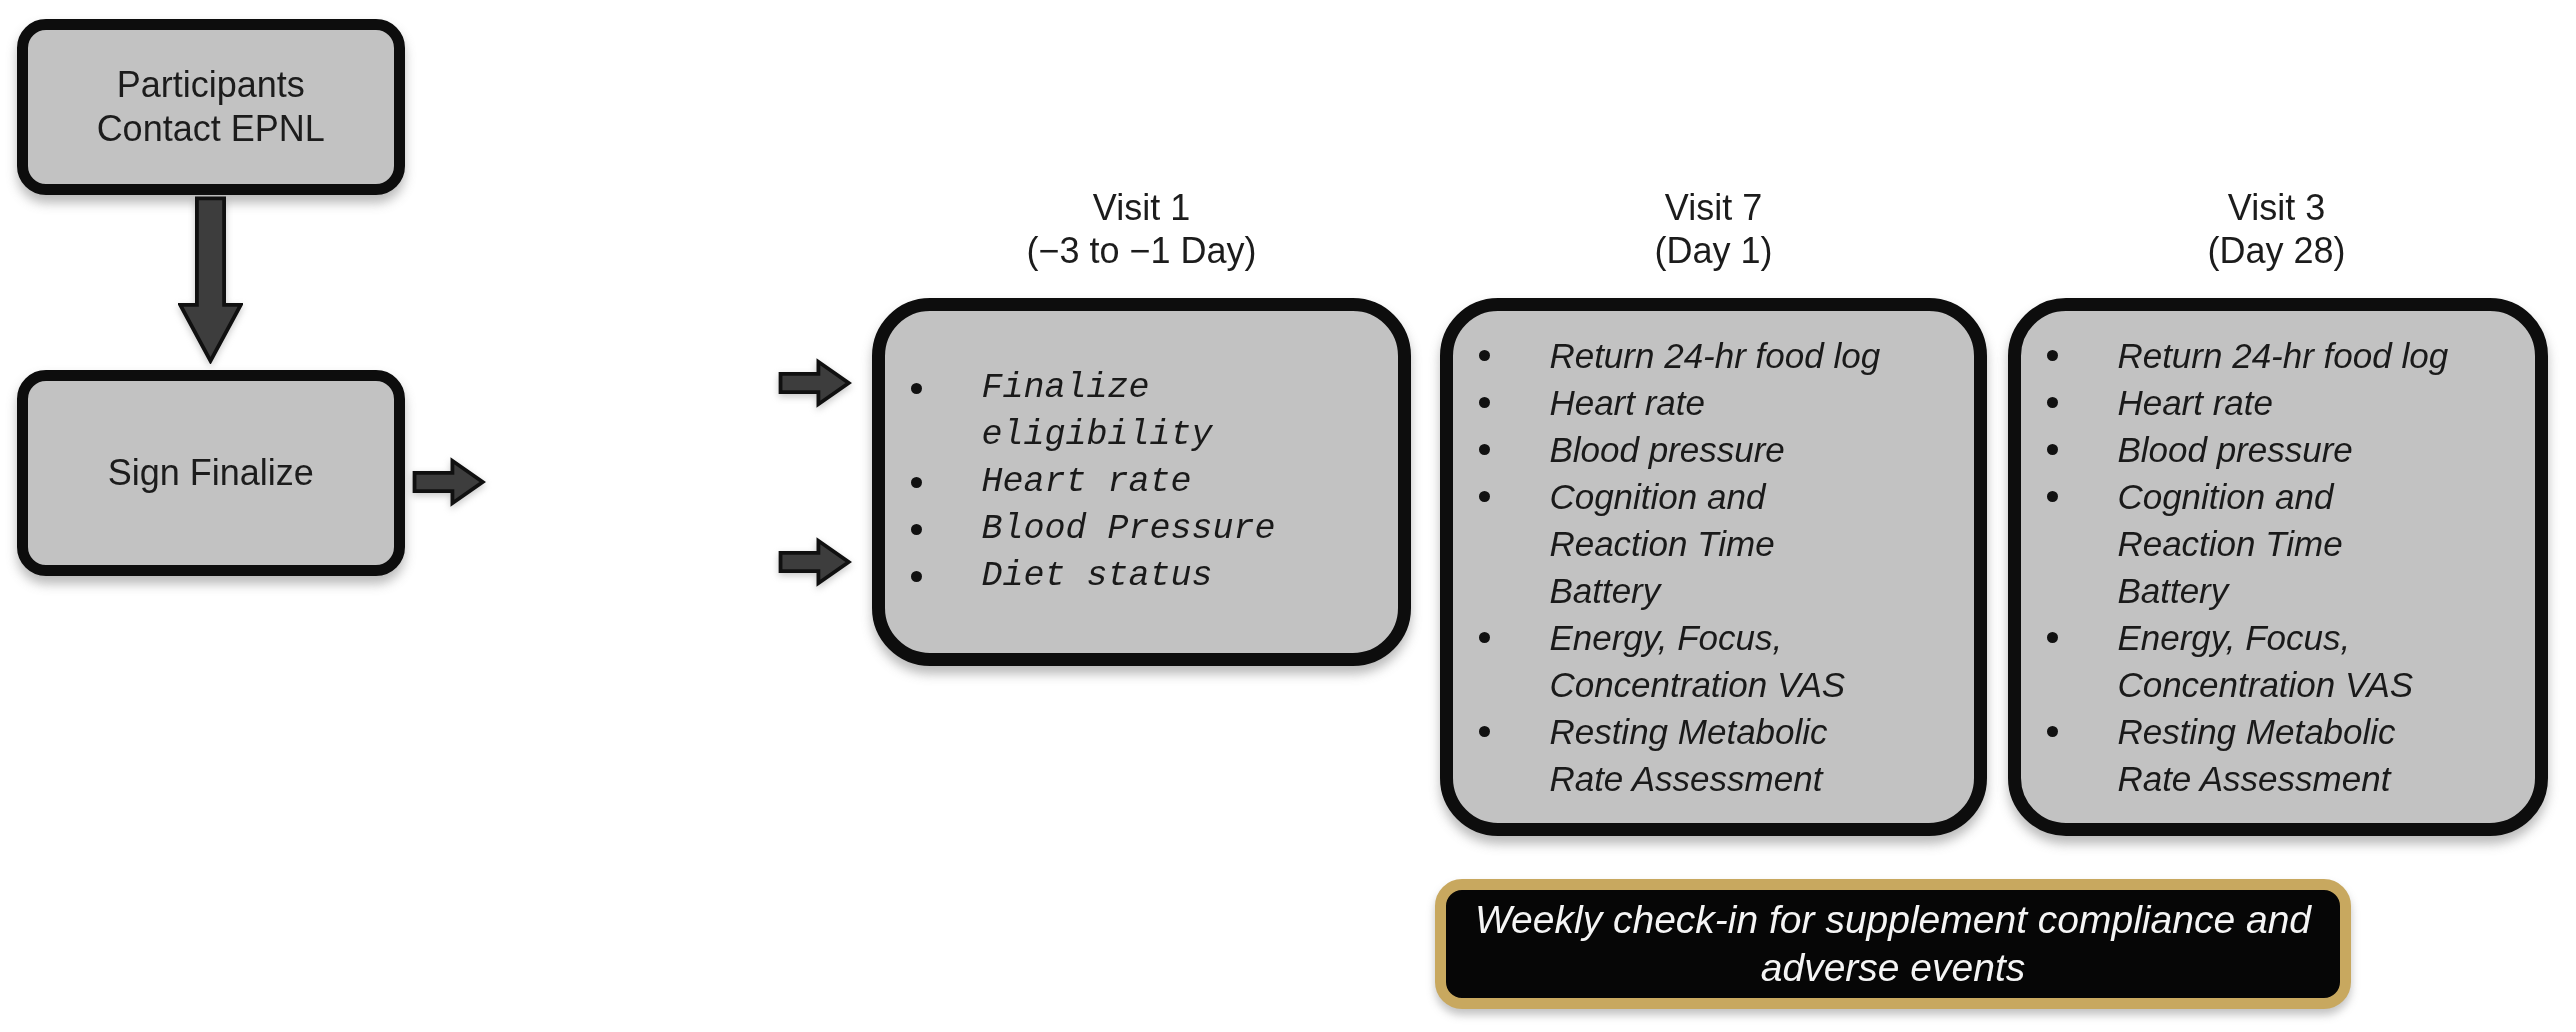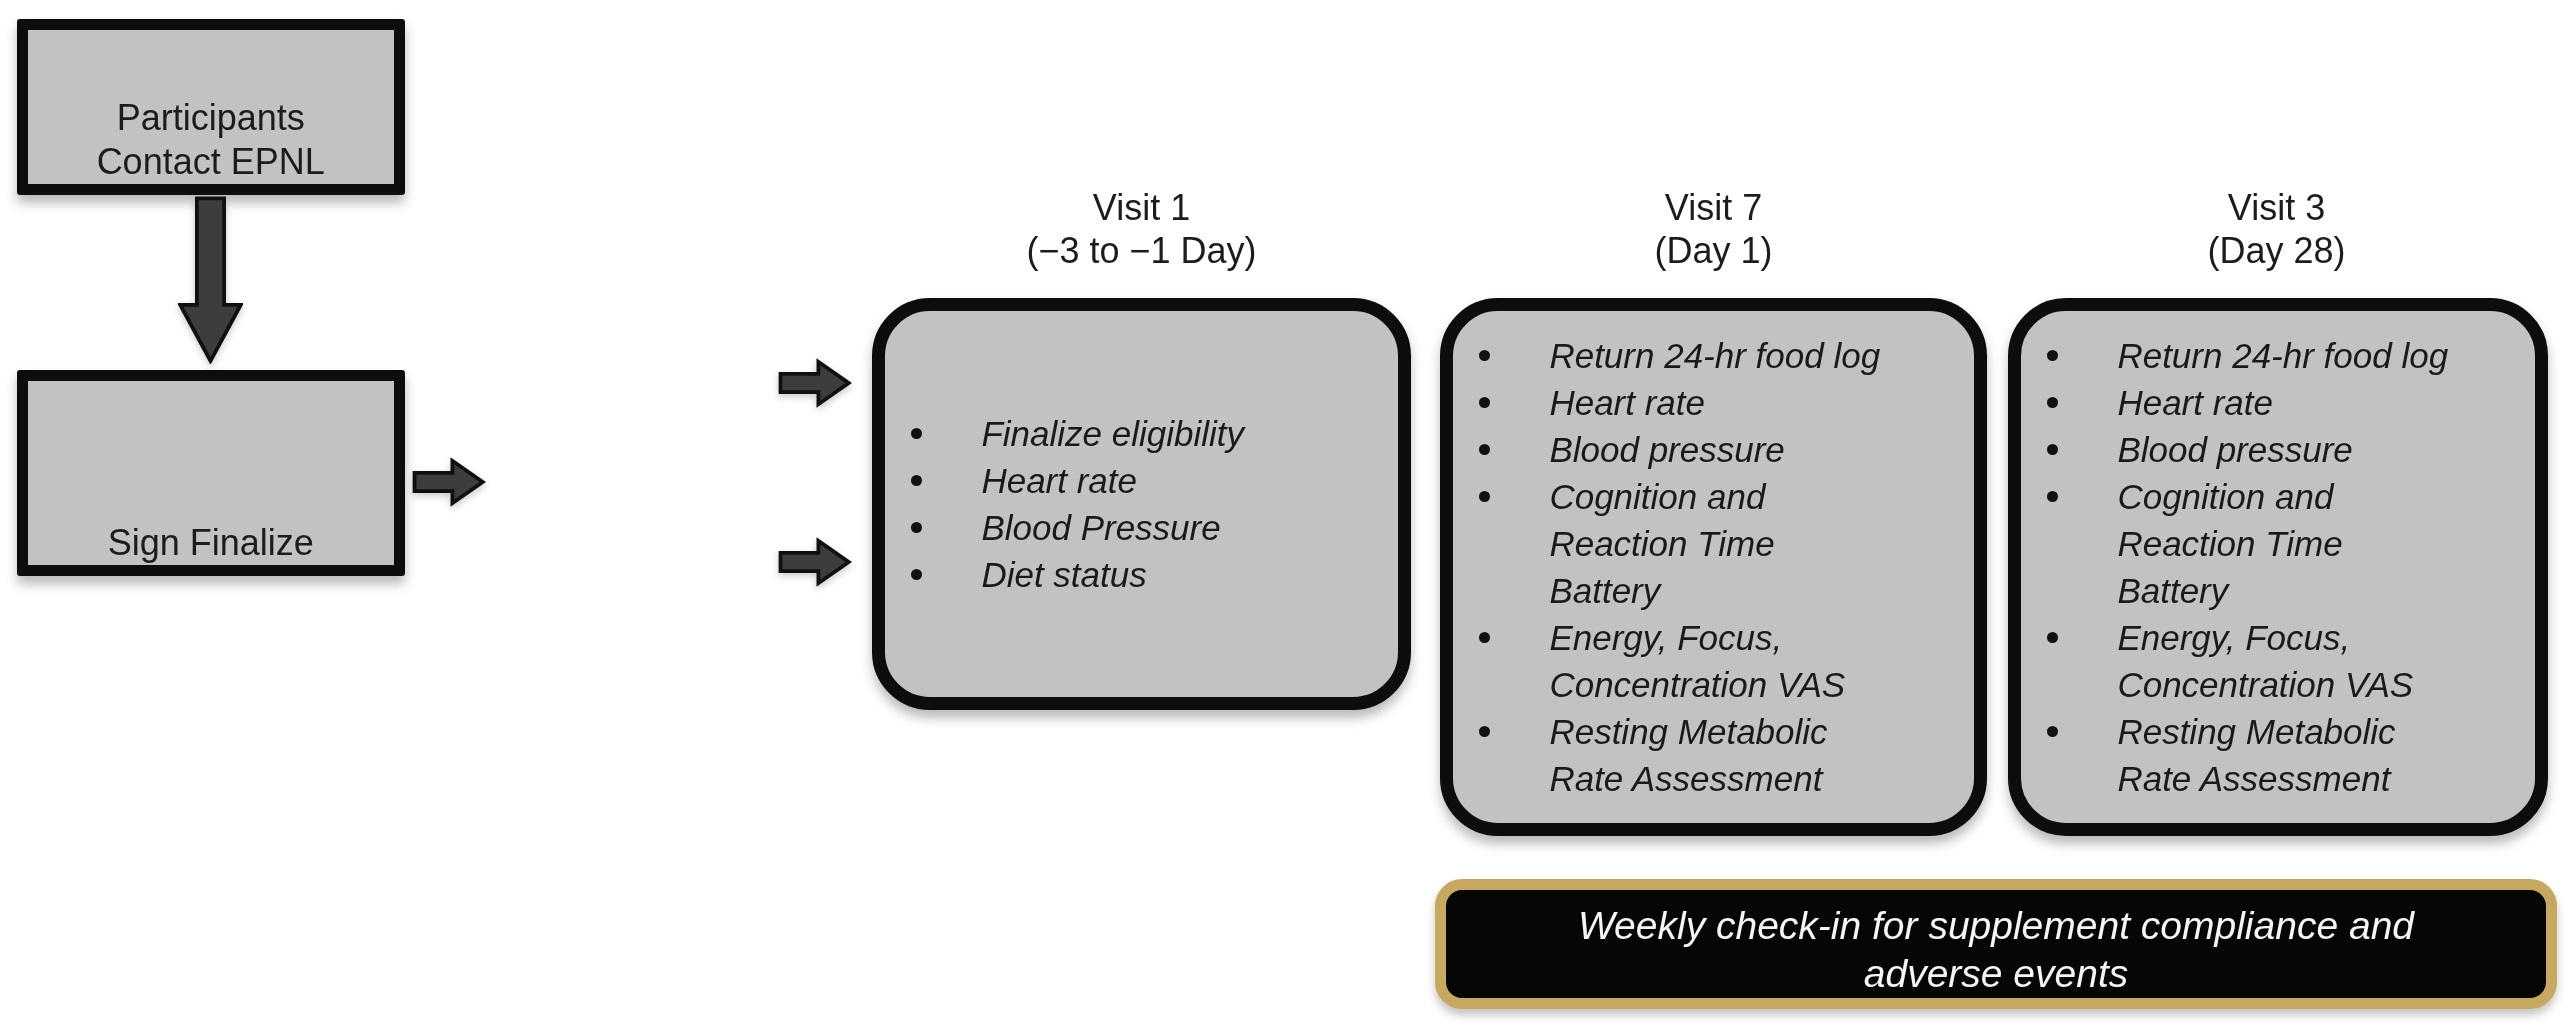--- a/index.html
+++ b/index.html
@@ -14,24 +14,24 @@
     height: 1033px;
     background: #ffffff;
     overflow: hidden;
   }
   .abs { position: absolute; box-sizing: border-box; }
 
   
   .node {
     background: #c2c2c2;
     border: 11.4px solid #0d0d0d;
-    border-radius: 3px;
+    border-radius: 29px;
     box-shadow: 0 7.6px 10.6px rgba(105,105,105,0.45);
     display: flex;
-    align-items: flex-end;
+    align-items: center;
     justify-content: center;
     text-align: center;
     color: #1c1c1c;
     font-size: 36px;
     line-height: 44px;
     white-space: pre-line;
   }
   .gold-node {
     background: #c2a264;
     border: 11.4px solid #0d0d0d;
@@ -134,21 +134,21 @@
   <svg class="abs arrow-svg" style="left:778px; top:358px;" width="74" height="50" viewBox="0 0 97 66">
     <polygon points="3,21 53,21 53,5 93,33 53,61 53,45 3,45"></polygon>
   </svg>
 
   <svg class="abs arrow-svg" style="left:778px; top:537px;" width="74" height="50" viewBox="0 0 97 66">
     <polygon points="3,21 53,21 53,5 93,33 53,61 53,45 3,45"></polygon>
   </svg>
 
   <div class="abs visit-title" style="left:857px; top:186px; width:569px;">Visit 1
 (−3 to −1 Day)</div>
-  <div class="abs vbox" style="left:872px; top:298px; width:539px; height:412px;">
+  <div class="abs vbox" style="left:872px; top:298px; width:539px; height:368px;font-family:Liberation Mono, monospace;">
   <div class="bullet-row">
     <span class="bullet-dot"></span>
     <span class="bullet-text">Finalize eligibility</span>
   </div>
 
   <div class="bullet-row">
     <span class="bullet-dot"></span>
     <span class="bullet-text">Heart rate</span>
   </div>
 
@@ -233,19 +233,19 @@
 Concentration VAS</span>
   </div>
 
   <div class="bullet-row">
     <span class="bullet-dot"></span>
     <span class="bullet-text">Resting Metabolic
 Rate Assessment</span>
   </div>
 </div>
 
-  <div class="abs banner" style="left:1435px; top:879px; width:1122px; height:130px;align-items:flex-end;">
+  <div class="abs banner" style="left:1435px; top:879px; width:916px; height:130px;">
     <span>Weekly check-in for supplement compliance and
 adverse events</span>
   </div>
 
 </div>
 
 
 </body></html>

